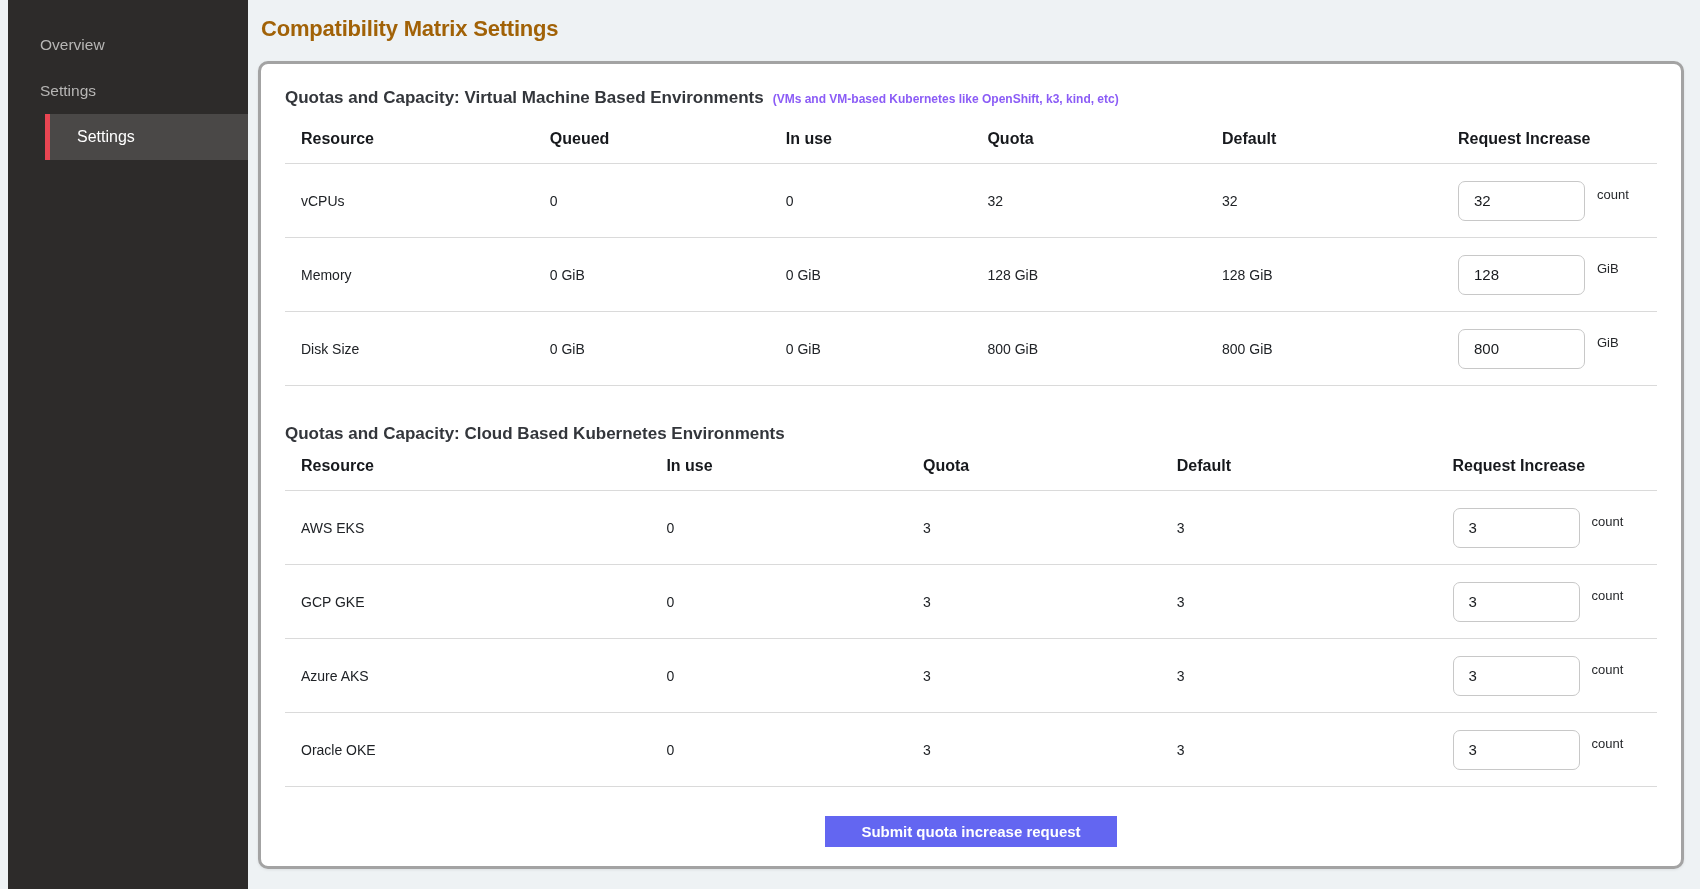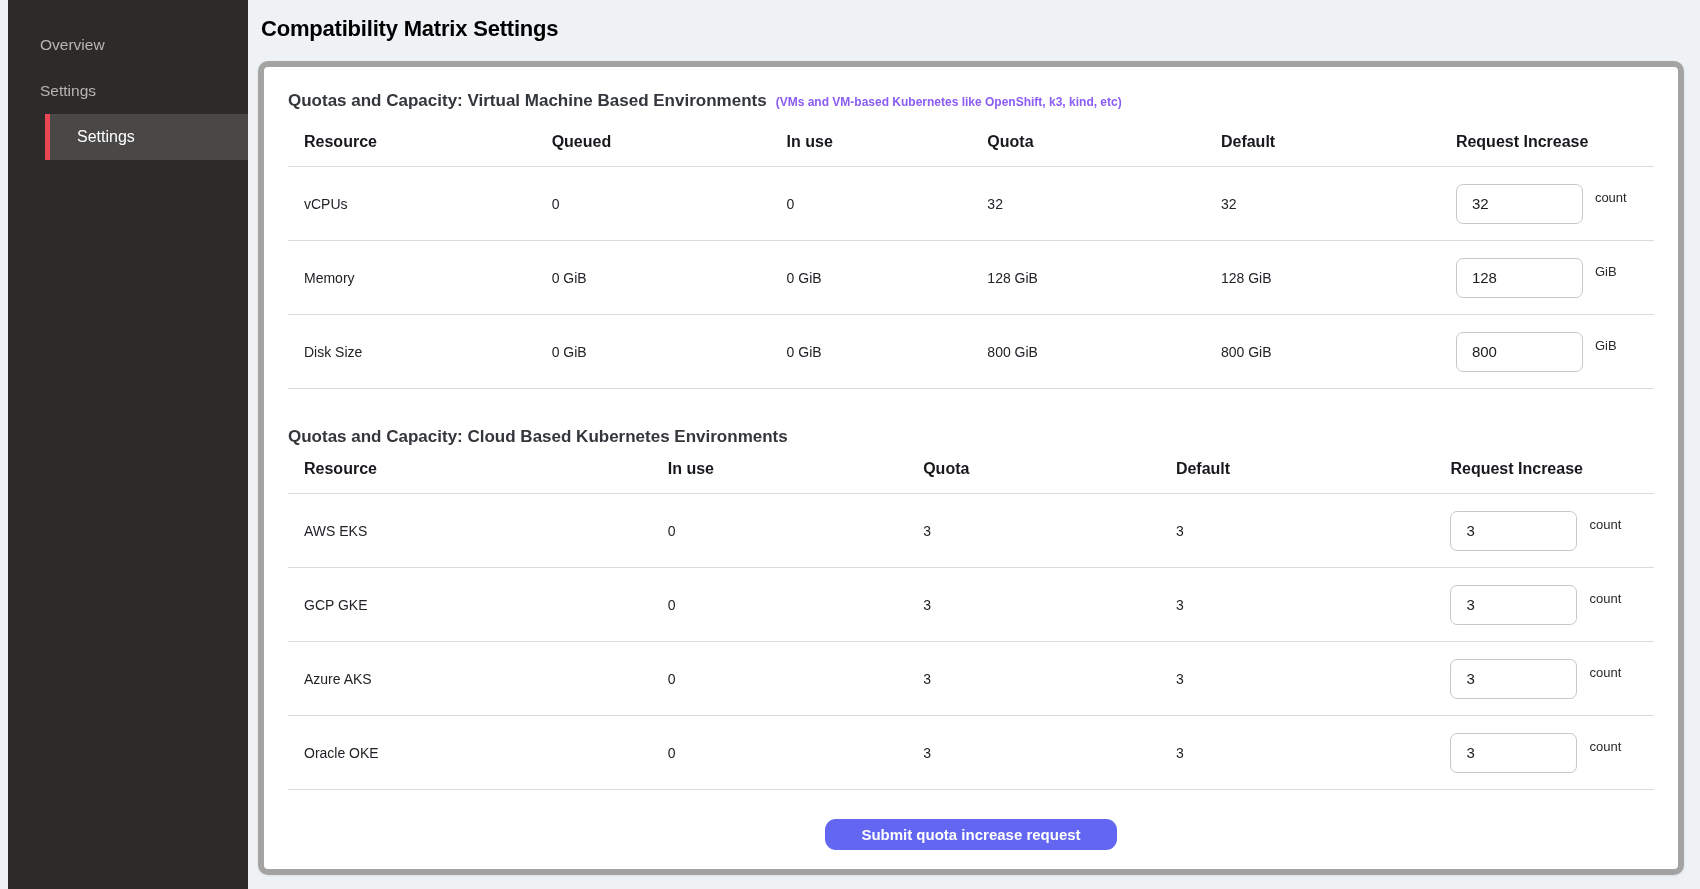--- a/index.html
+++ b/index.html
@@ -43,26 +43,26 @@
     margin-left: 37px;
   }
 
   
   .main { position: absolute; left: 240px; top: 0; right: 0; bottom: 0; }
   .page-title {
     margin: 16px 0 0 21px;
     font-size: 22px;
     font-weight: 700;
     letter-spacing: -0.2px;
-    color: #000000;
+    color: #a16207;
   }
   .card {
     margin: 19px 16px 0 18px;
     background: #ffffff;
-    border: 6px solid #a3a3a3;
+    border: 3px solid #a3a3a3;
     border-radius: 10px;
     box-shadow: 0 1px 3px rgba(0,0,0,0.08);
     padding: 22px 24px 19px;
   }
 
   .sec-head { display: flex; align-items: baseline; gap: 9px; margin-top: 2px; }
   .sec-head.spaced { margin-top: 38px; }
   .sec-title { font-size: 17px; font-weight: 700; color: #33363b; }
   .sec-sub { font-size: 12px; font-weight: 700; color: #8b5cf6; }
 
@@ -109,21 +109,21 @@
   .unit { font-size: 13px; color: #26282b; transform: translateY(-6px); }
 
   .btn-row { text-align: center; margin-top: 29px; }
   .submit-btn {
     background: var(--button);
     color: #ffffff;
     font-family: "Liberation Sans", sans-serif;
     font-size: 15px;
     font-weight: 700;
     border: none;
-    border-radius: 11px;
+    border-radius: 0;
     padding: 7px 36px;
     cursor: pointer;
   }
 </style>
 </head>
 <body>
 
 <div class="app">
   <aside class="sidebar" id="sidebar">
       <div class="side-item">Overview</div>

